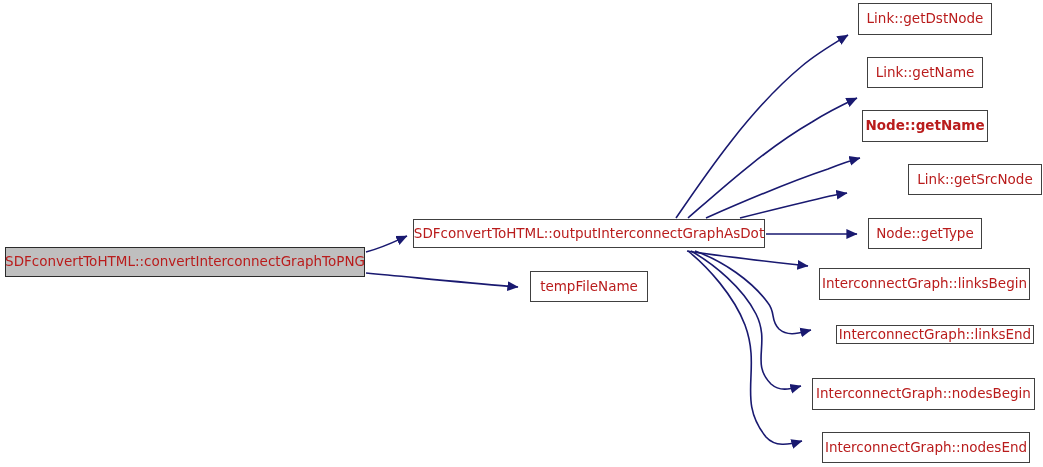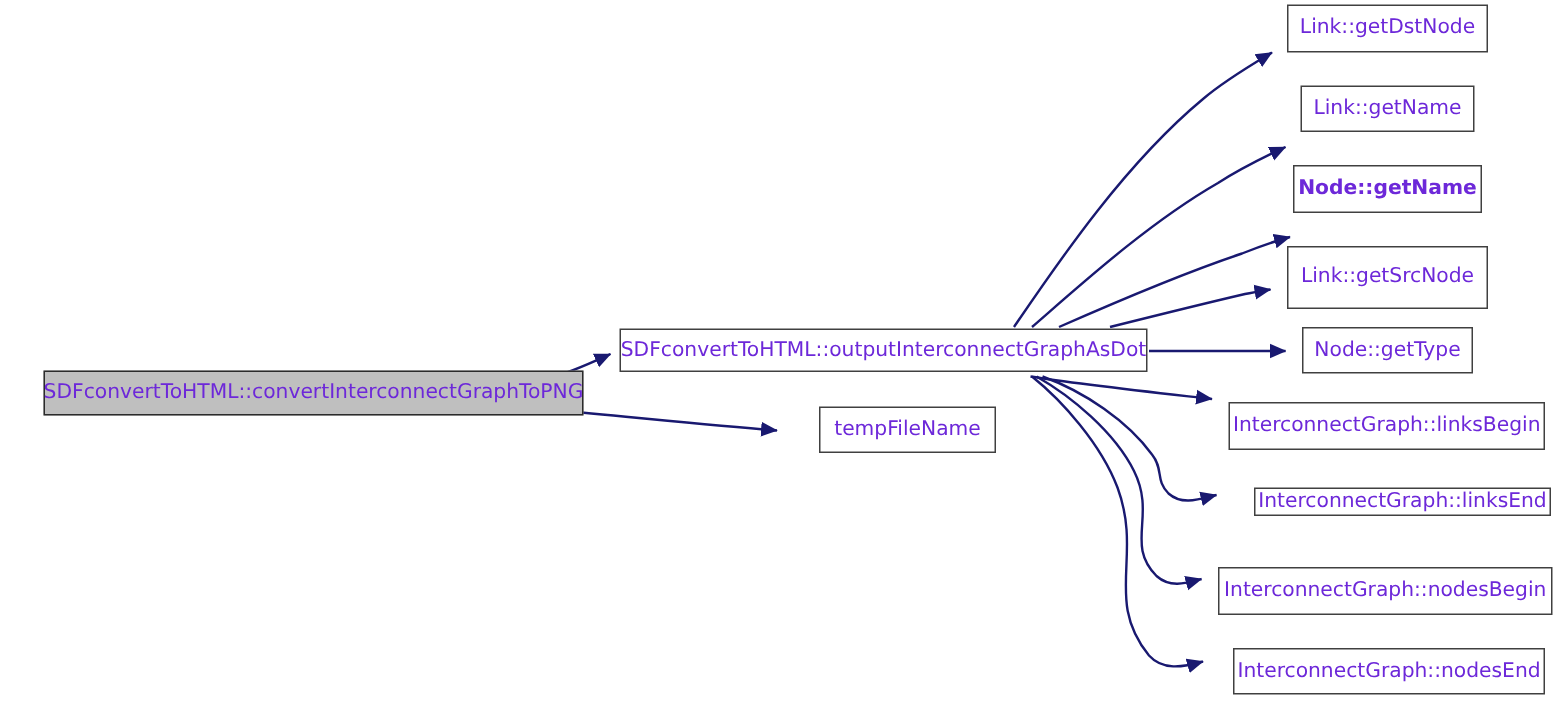--- a/index.html
+++ b/index.html
@@ -27,28 +27,27 @@
   .node {
     position: absolute;
     box-sizing: border-box;
     background: #ffffff;
     border: 1px solid #404040;
     display: flex;
     align-items: center;
     justify-content: center;
     white-space: nowrap;
     font-size: 13.5px;
-    color: #6d28d9;
+    color: #b91c1c;
     letter-spacing: 0px;
     z-index: 5;
   }
   .node.highlight {
     background: #bfbfbf;
     border: 1px solid #2b2b2b;
-    margin-left: 24px;
   }
   .node-label {
     pointer-events: none;
     line-height: 1;
   }
 </style>
 </head>
 <body>
 
 <div id="canvas">
@@ -84,37 +83,37 @@
   </svg>
 
   <div class="node highlight" style="left:5px; top:247px; width:360px; height:30px;">
     <span class="node-label">SDFconvertToHTML::convertInterconnectGraphToPNG</span>
   </div>
 
   <div class="node" style="left:413px; top:219px; width:352px; height:29px;">
     <span class="node-label">SDFconvertToHTML::outputInterconnectGraphAsDot</span>
   </div>
 
-  <div class="node" style="left:530px; top:271px; width:118px; height:31px;margin-left:16px;">
+  <div class="node" style="left:530px; top:271px; width:118px; height:31px;">
     <span class="node-label">tempFileName</span>
   </div>
 
   <div class="node" style="left:858px; top:3px; width:134px; height:32px;">
     <span class="node-label">Link::getDstNode</span>
   </div>
 
   <div class="node" style="left:867px; top:57px; width:116px; height:31px;">
     <span class="node-label">Link::getName</span>
   </div>
 
   <div class="node" style="left:862px; top:110px; width:126px; height:32px;font-weight:bold;">
     <span class="node-label">Node::getName</span>
   </div>
 
-  <div class="node" style="left:858px; top:164px; width:134px; height:42px;">
+  <div class="node" style="left:908px; top:164px; width:134px; height:31px;">
     <span class="node-label">Link::getSrcNode</span>
   </div>
 
   <div class="node" style="left:868px; top:218px; width:114px; height:31px;">
     <span class="node-label">Node::getType</span>
   </div>
 
   <div class="node" style="left:819px; top:268px; width:211px; height:32px;">
     <span class="node-label">InterconnectGraph::linksBegin</span>
   </div>

